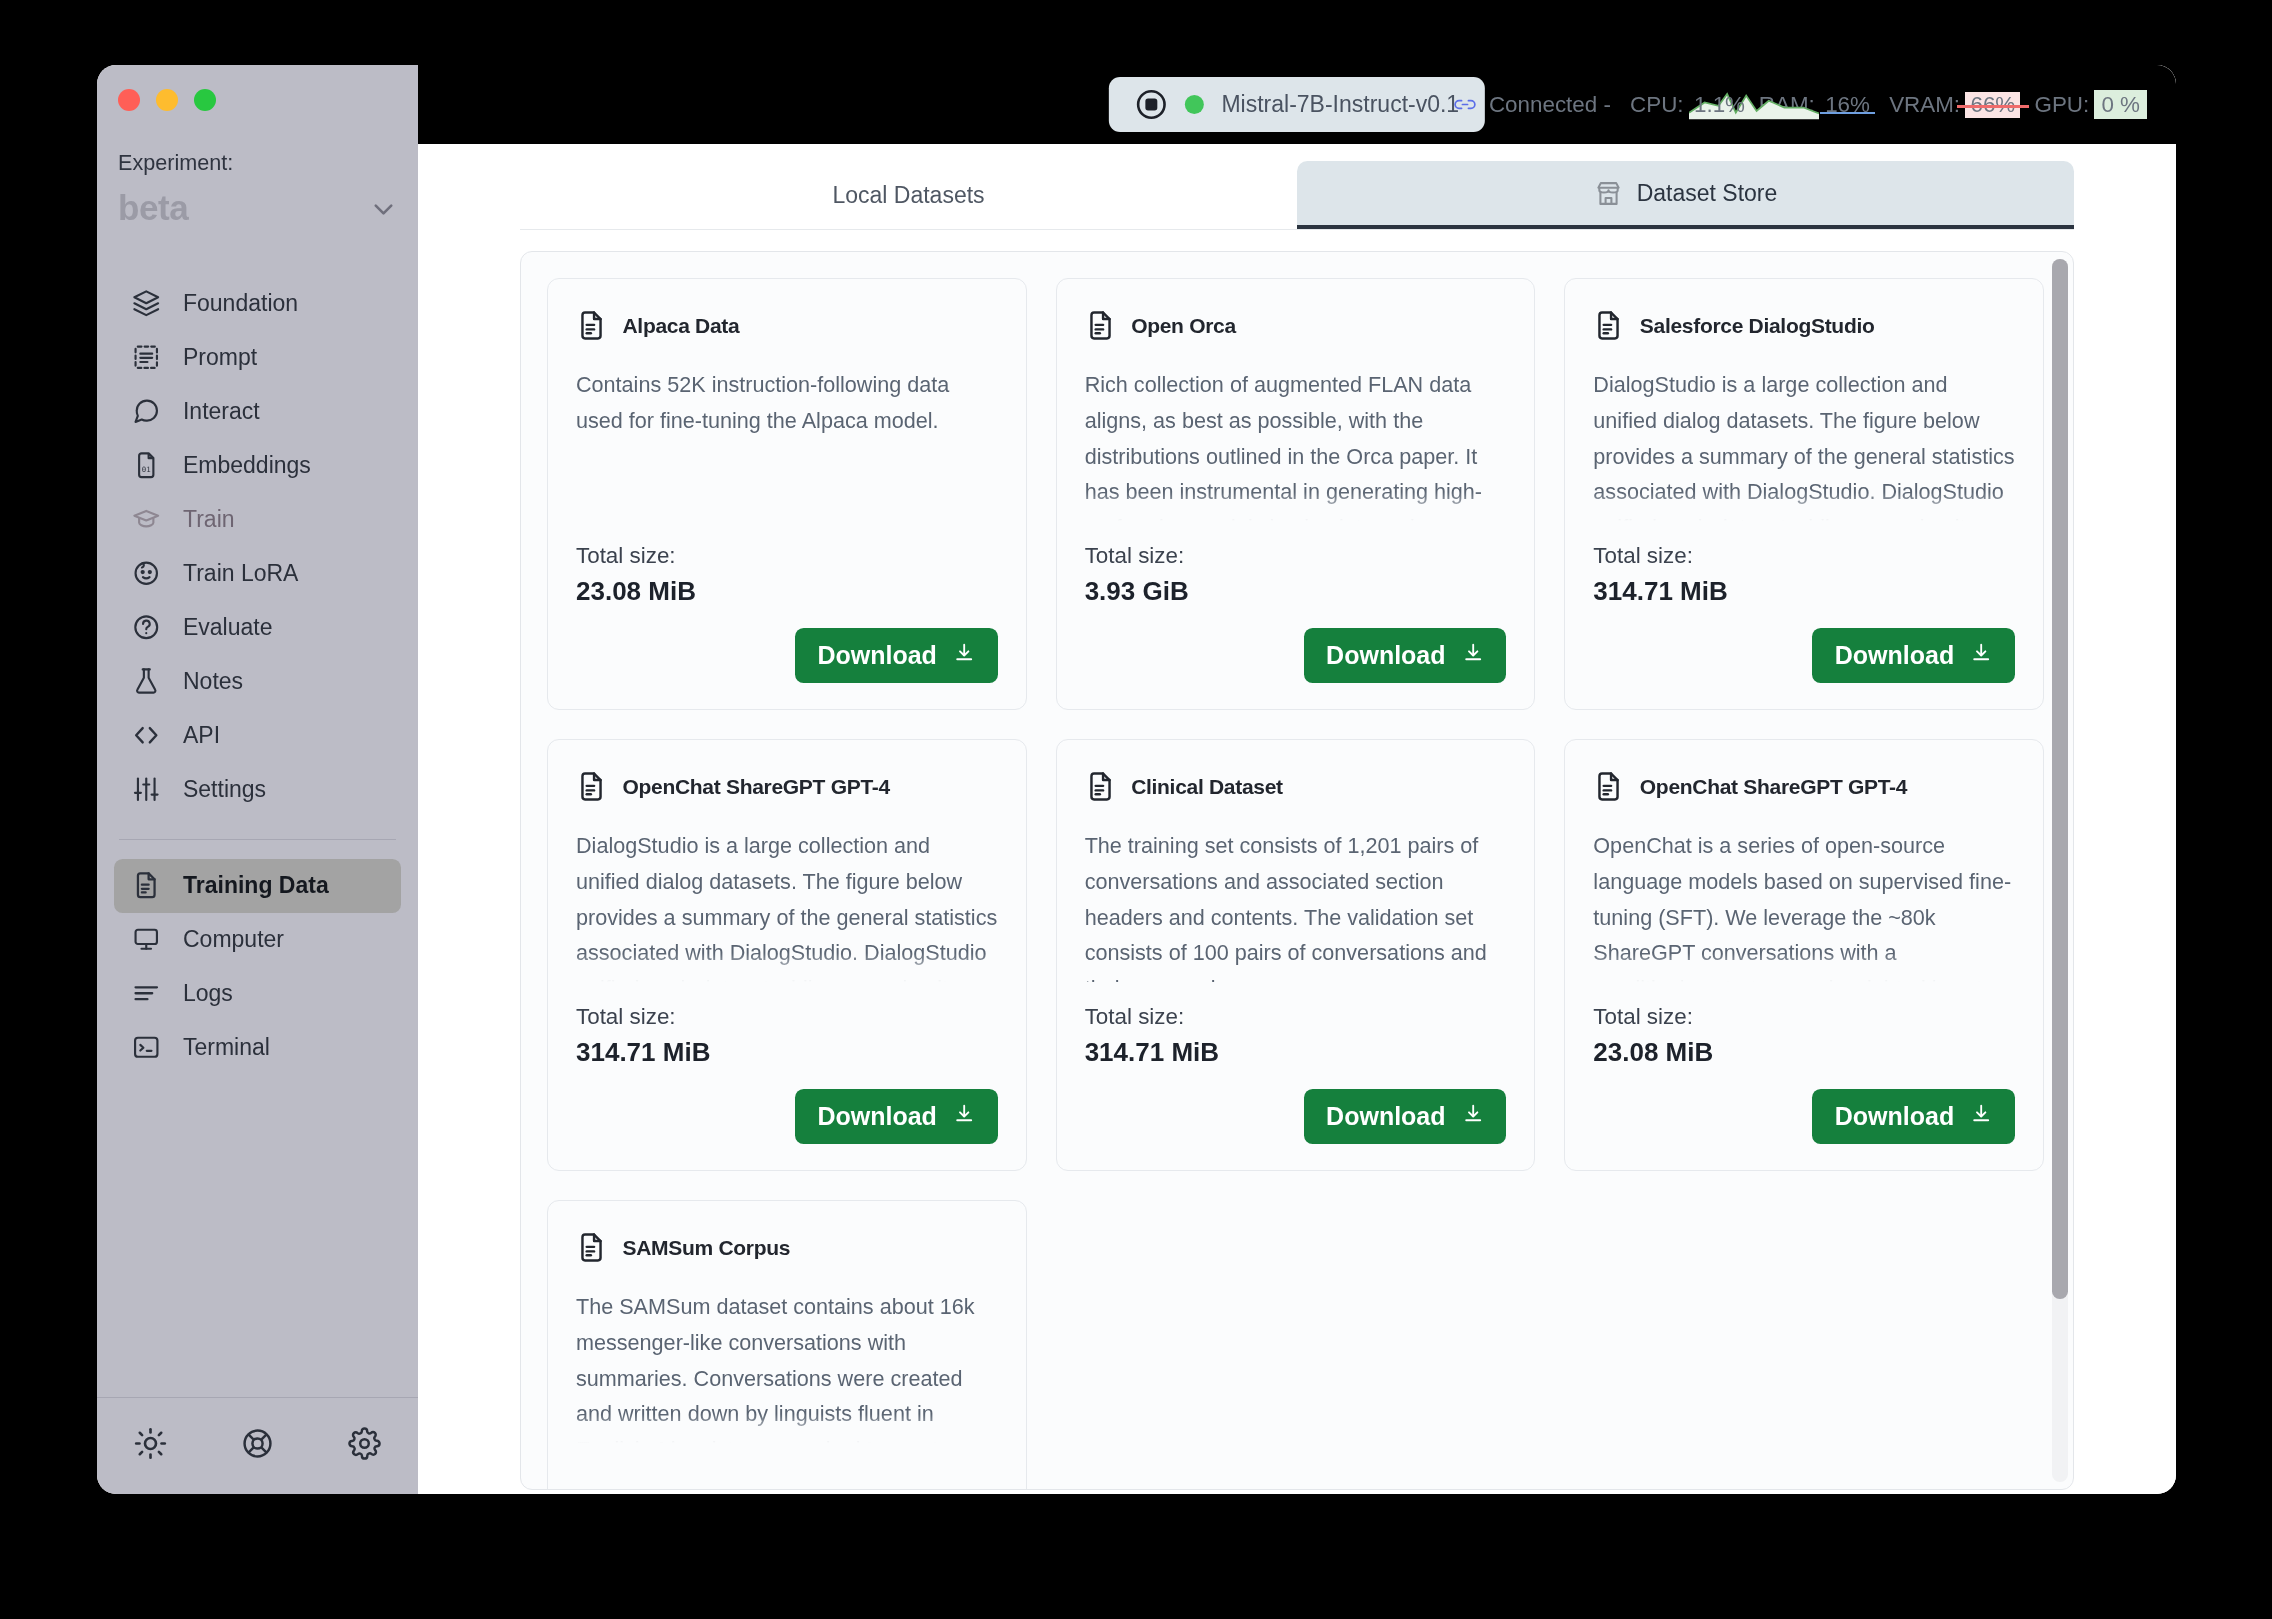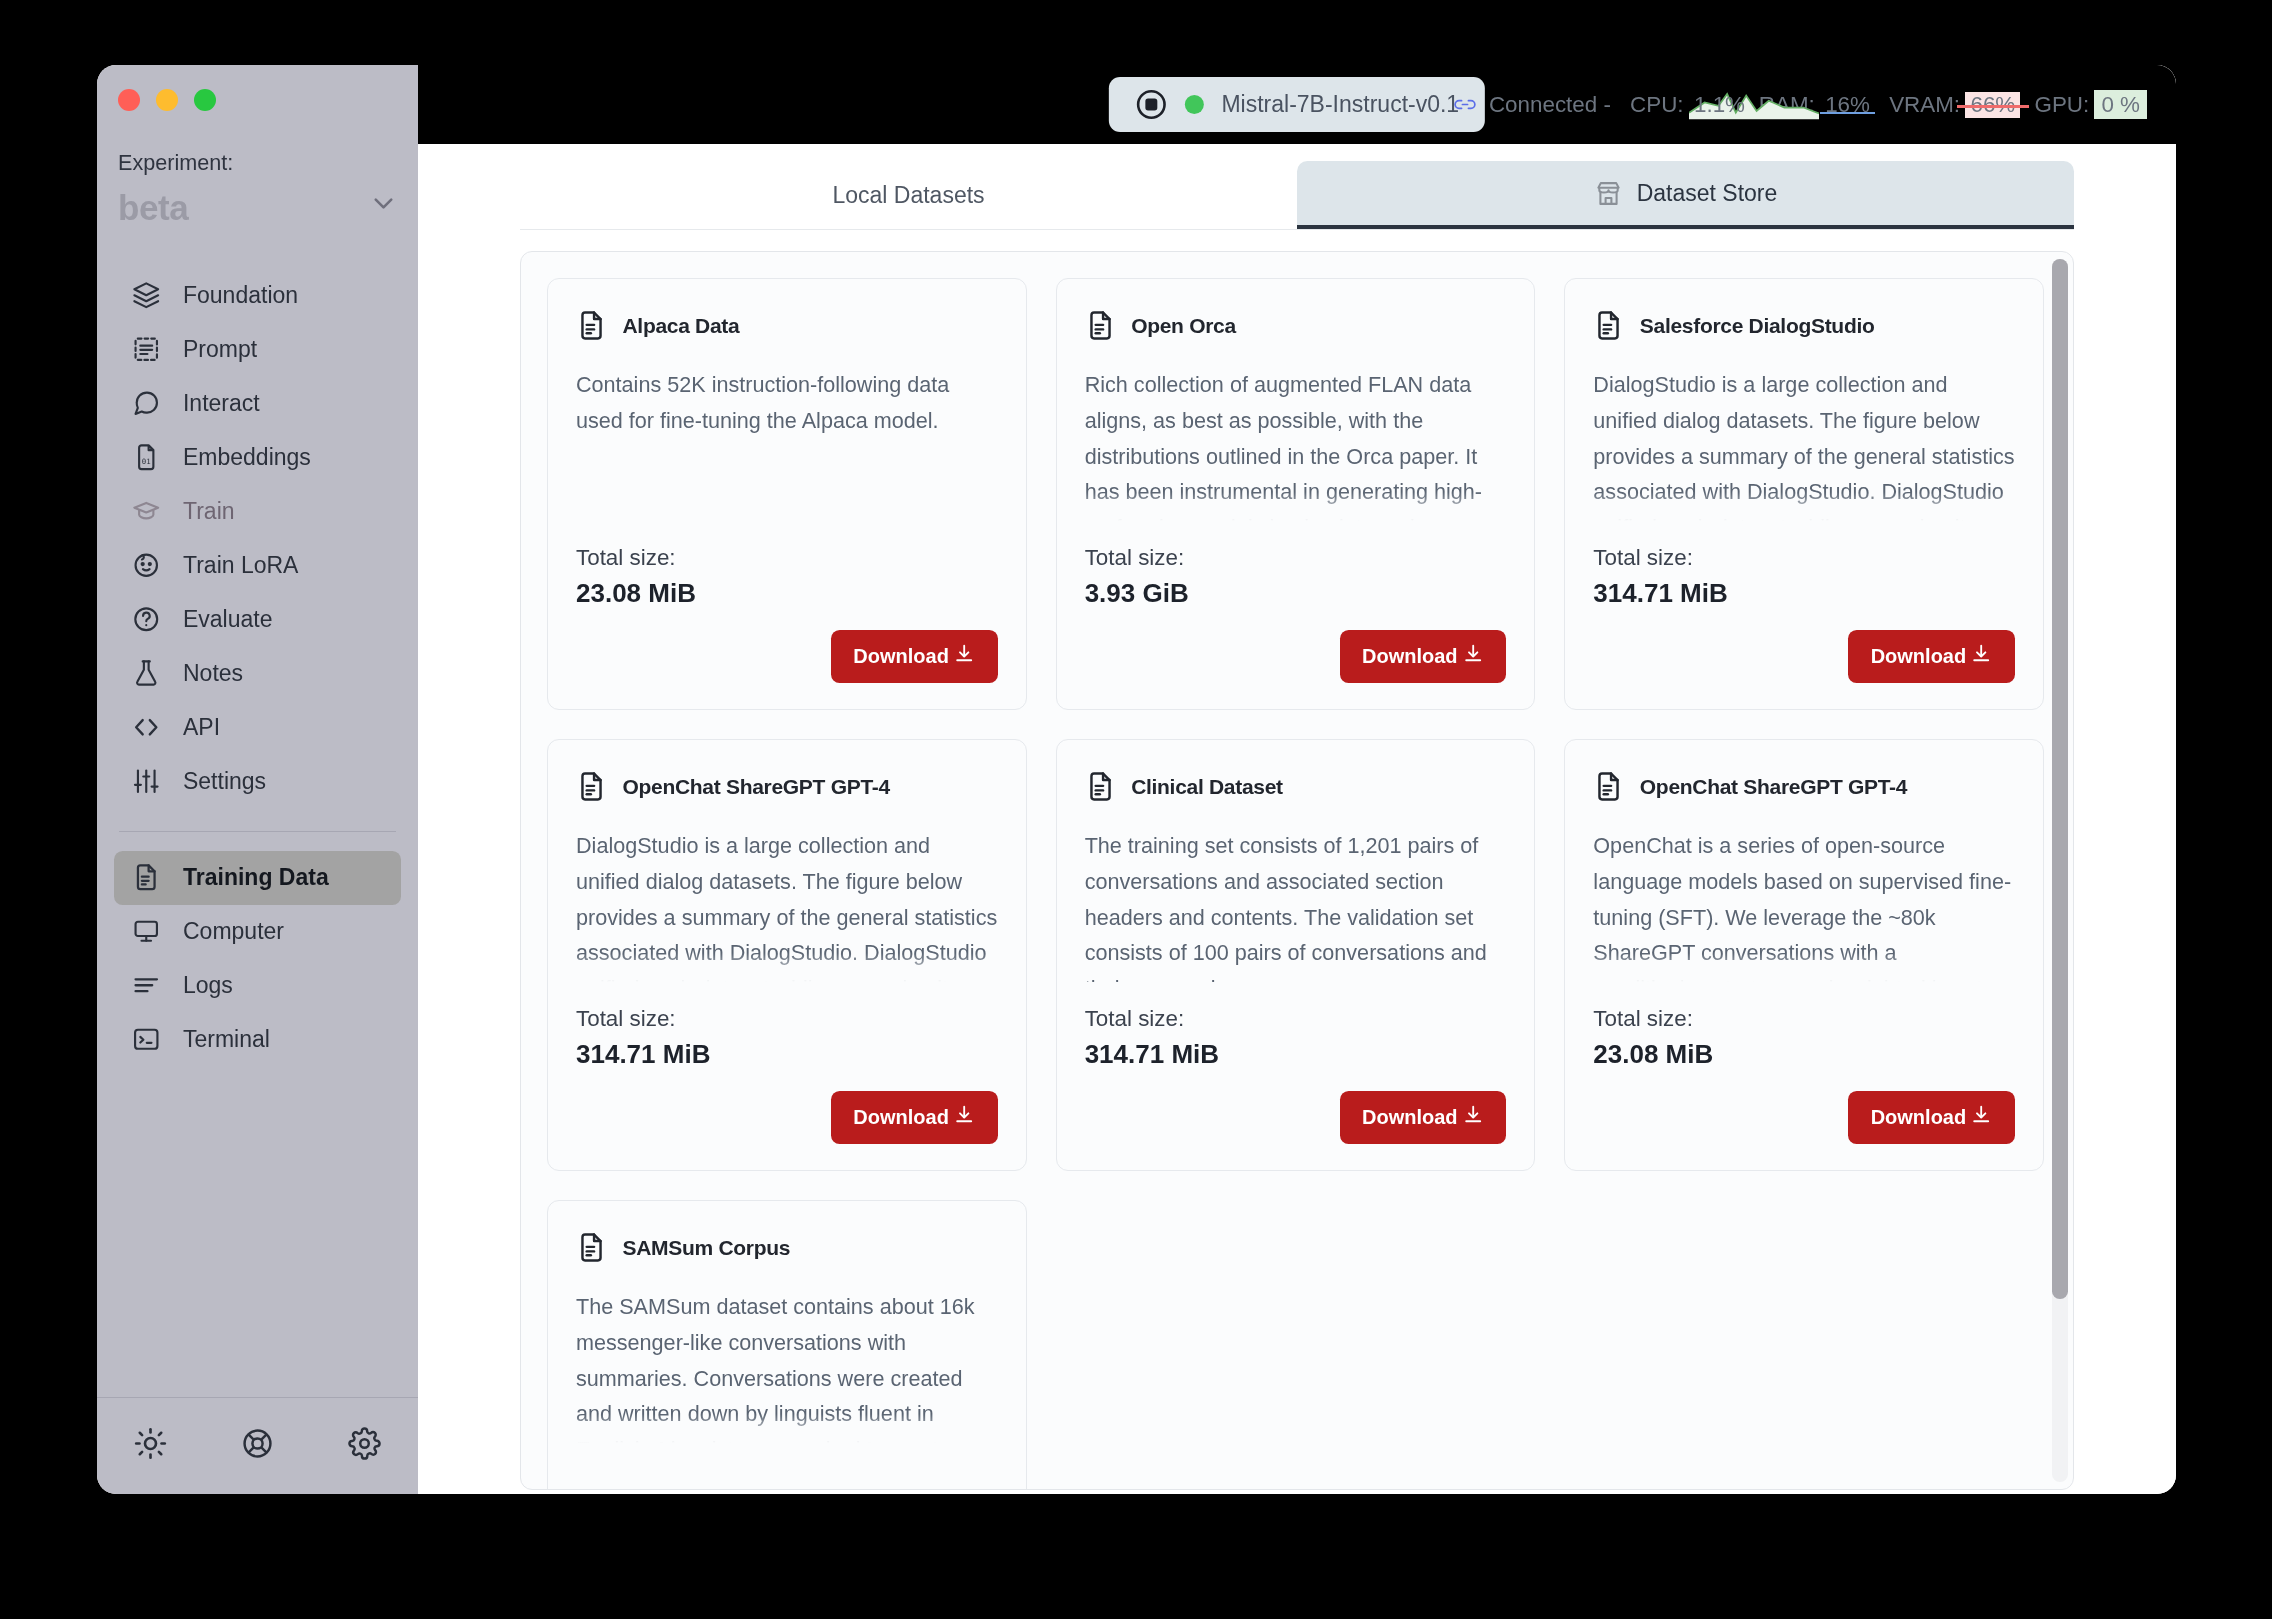--- a/index.html
+++ b/index.html
@@ -40,23 +40,23 @@
   .dot.red    { background: #ff5f57; }
   .dot.yellow { background: #febc2e; }
   .dot.green  { background: #28c840; }
 
   .exp-label {
     margin: 39px 0 0 21px;
     font-size: 21.6px;
     color: #2f3440;
   }
   .exp-select {
-    margin: 12px 19px 4px 21px;
-    display: flex;
-    align-items: flex-start;
+    margin: 12px 19px 12px 21px;
+    display: flex;
+    align-items: flex-end;
     justify-content: space-between;
     cursor: pointer;
   }
   .exp-value {
     font-size: 35px;
     font-weight: 600;
     color: #9b9ba6;
     letter-spacing: -0.4px;
   }
   .chevron { color: #6f6f7c; }
@@ -242,30 +242,30 @@
   .card-desc.clipped::after {
     content: "";
     position: absolute; left: 0; right: 0; bottom: 0; height: 29px;
     background: linear-gradient(to bottom, rgba(251,252,253,0), #fbfcfd);
   }
   .card-footer { margin-top: auto; }
   .size-label { font-size: 22.4px; color: #3b424e; }
   .size-value { font-size: 26px; font-weight: 700; color: #1d222b; margin-top: 7px; }
   .dl-row { display: flex; justify-content: flex-end; margin-top: 21px; }
   .dl-btn {
-    background: #b91c1c;
+    background: #15803d;
     color: #ffffff;
     border: none;
     border-radius: 8.6px;
-    font-size: 20px;
+    font-size: 25px;
     font-weight: 600;
     padding: 13px 22.4px;
     display: flex;
     align-items: center;
-    gap: 4px;
+    gap: 16px;
     cursor: pointer;
     font-family: "Liberation Sans", sans-serif;
   }
   .dl-btn svg { width: 22.4px; height: 22.4px; }
 
   .scrollbar {
     position: absolute;
     right: 5.2px; top: 7px; bottom: 7px;
     width: 15.5px;
     background: #f1f2f4;

